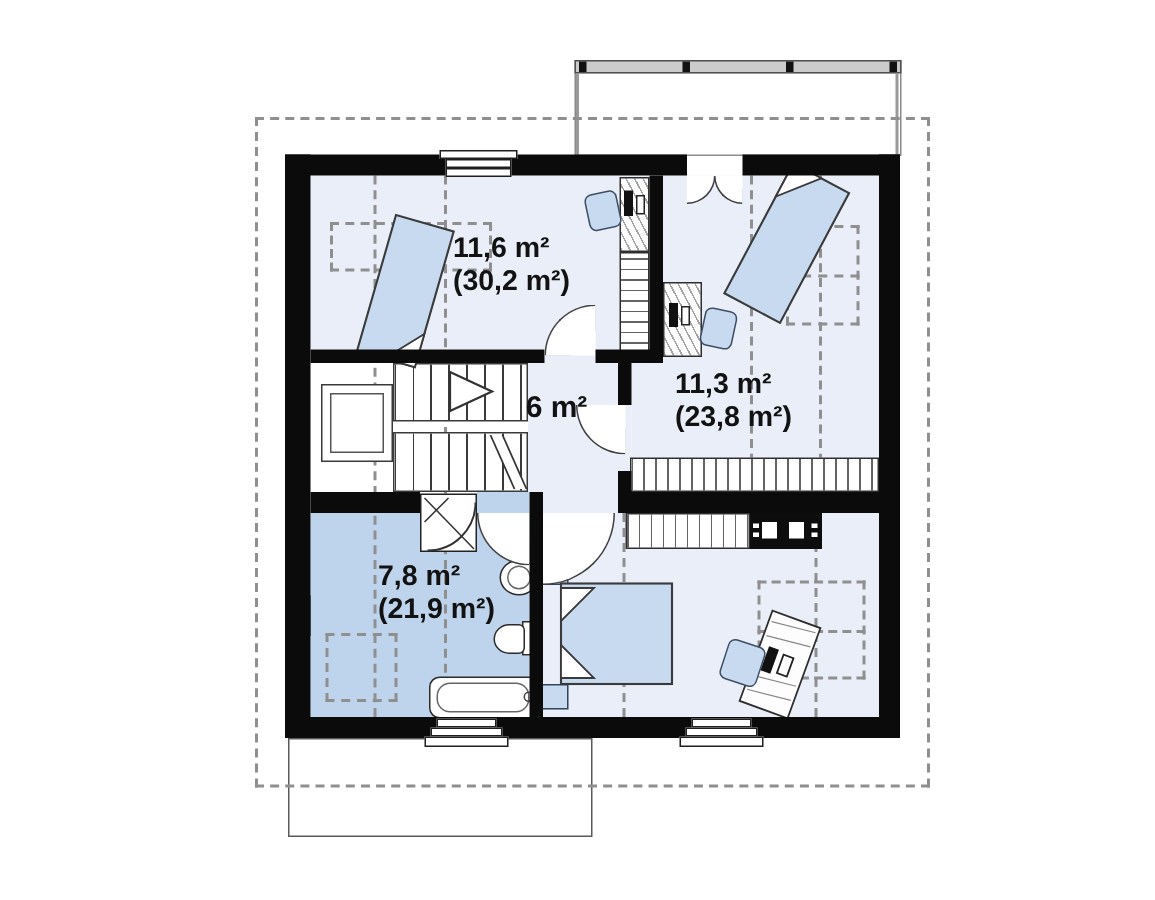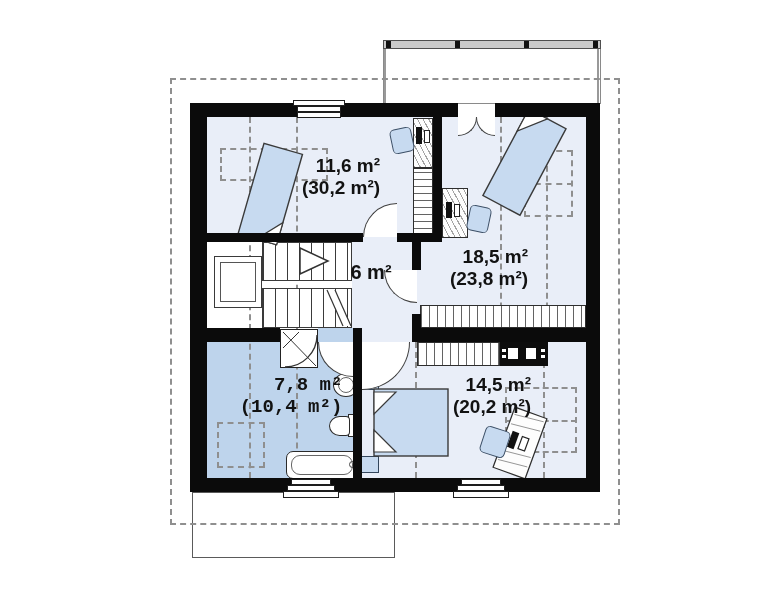--- a/index.html
+++ b/index.html
@@ -13,21 +13,21 @@
   .whitezone{position:absolute;background:#ffffff;}
   .dashv{position:absolute;width:0;border-left:2px dashed var(--dashed);}
   .dashrect{position:absolute;border:2px dashed var(--dashed);}
   .dashmid{position:absolute;height:0;border-top:2px dashed var(--dashed);}
   .treads{position:absolute;background:#fff;background-image:repeating-linear-gradient(90deg,#3a3a3a 0px,#3a3a3a 1px,transparent 1px,transparent 12px);border:1px solid #3a3a3a;}
   .arc{position:absolute;background:#fff;}
   .arcTL{border-top:1.5px solid #3f3f3f;border-left:1.5px solid #3f3f3f;border-top-left-radius:100% 100%;}
   .arcBL{border-bottom:1.5px solid #3f3f3f;border-left:1.5px solid #3f3f3f;border-bottom-left-radius:100% 100%;}
   .arcBR{border-bottom:1.5px solid #3f3f3f;border-right:1.5px solid #3f3f3f;border-bottom-right-radius:100% 100%;}
   .winbar{position:absolute;background:#fff;border:1px solid #1e1e1e;}
-  .label{position:absolute;transform:translate(-50%,-50%);text-align:right;font-weight:bold;
+  .label{position:absolute;transform:translate(-50%,-50%);text-align:left;font-weight:bold;
          font-size:19px;line-height:22px;color:#121212;white-space:nowrap;letter-spacing:0px;}
   .hatch{position:absolute;background:#fdfdfd;border:1.2px solid #2e2e2e;
          background-image:repeating-linear-gradient(62deg,rgba(90,90,90,.55) 0px,rgba(90,90,90,.55) 1px,transparent 1px,transparent 5px);}
   .hangers{position:absolute;background:#fff;border:1.2px solid #2e2e2e;
          background-image:repeating-linear-gradient(90deg,rgba(60,60,60,.8) 0px,rgba(60,60,60,.8) 1px,transparent 1px,transparent 8px);}
   .hangersH{position:absolute;background:#fff;border:1.2px solid #2e2e2e;
          background-image:repeating-linear-gradient(0deg,rgba(60,60,60,.8) 0px,rgba(60,60,60,.8) 1px,transparent 1px,transparent 7px);}
   .chair{position:absolute;background:var(--furniture_blue);border:1.3px solid #3c4f66;border-radius:5px;}
   .blueblock{position:absolute;background:var(--furniture_blue);border:1.2px solid #33465c;}
 </style>
@@ -187,28 +187,24 @@
   <div class="winbar" style="left:283px;top:491px;width:56px;height:7px;"></div>
   <div class="winbar" style="left:461px;top:479px;width:40px;height:6px;"></div>
   <div class="winbar" style="left:457px;top:485px;width:48px;height:6px;"></div>
   <div class="winbar" style="left:453px;top:491px;width:56px;height:7px;"></div>
 
   <div class="label" style="left:341px;top:177px;">
     <div>11,6 m²</div>
     <div>(30,2 m²)</div>
   </div>
   <div class="label" style="left:489px;top:268px;">
-    <div>18,5 m²</div>
+    <div>11,3 m²</div>
     <div>(23,8 m²)</div>
   </div>
   <div class="label" style="left:371px;top:272px;font-size:20px;">
     <div>6 m²</div>
   </div>
-  <div class="label" style="left:291px;top:396px;font-family:Liberation Mono, monospace;">
+  <div class="label" style="left:291px;top:396px;">
     <div>7,8 m²</div>
-    <div>(10,4 m²)</div>
-  </div>
-  <div class="label" style="left:492px;top:396px;">
-    <div>14,5 m²</div>
-    <div>(20,2 m²)</div>
+    <div>(21,9 m²)</div>
   </div>
 
 </div>
 
 </body></html>

